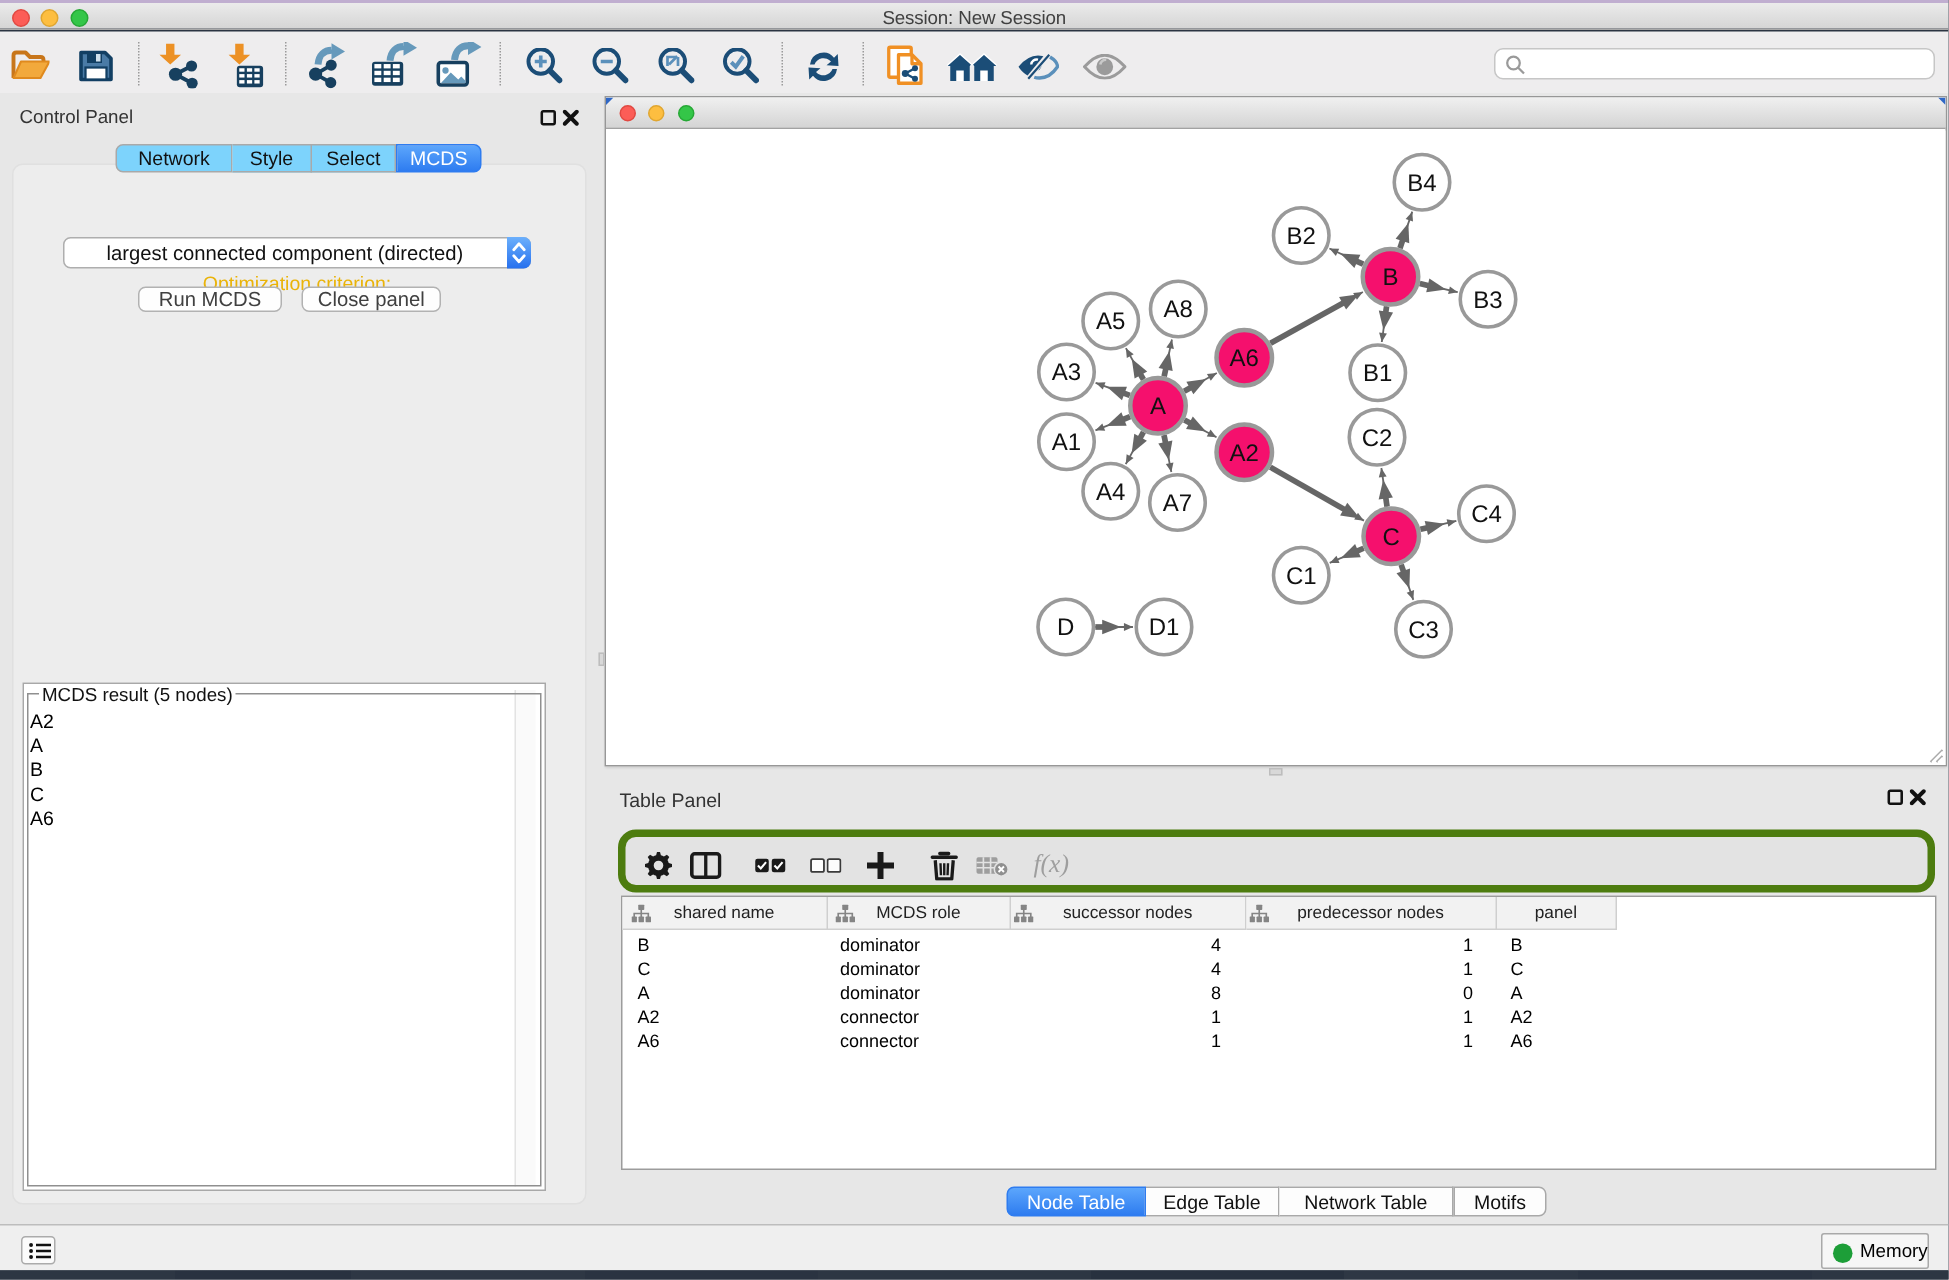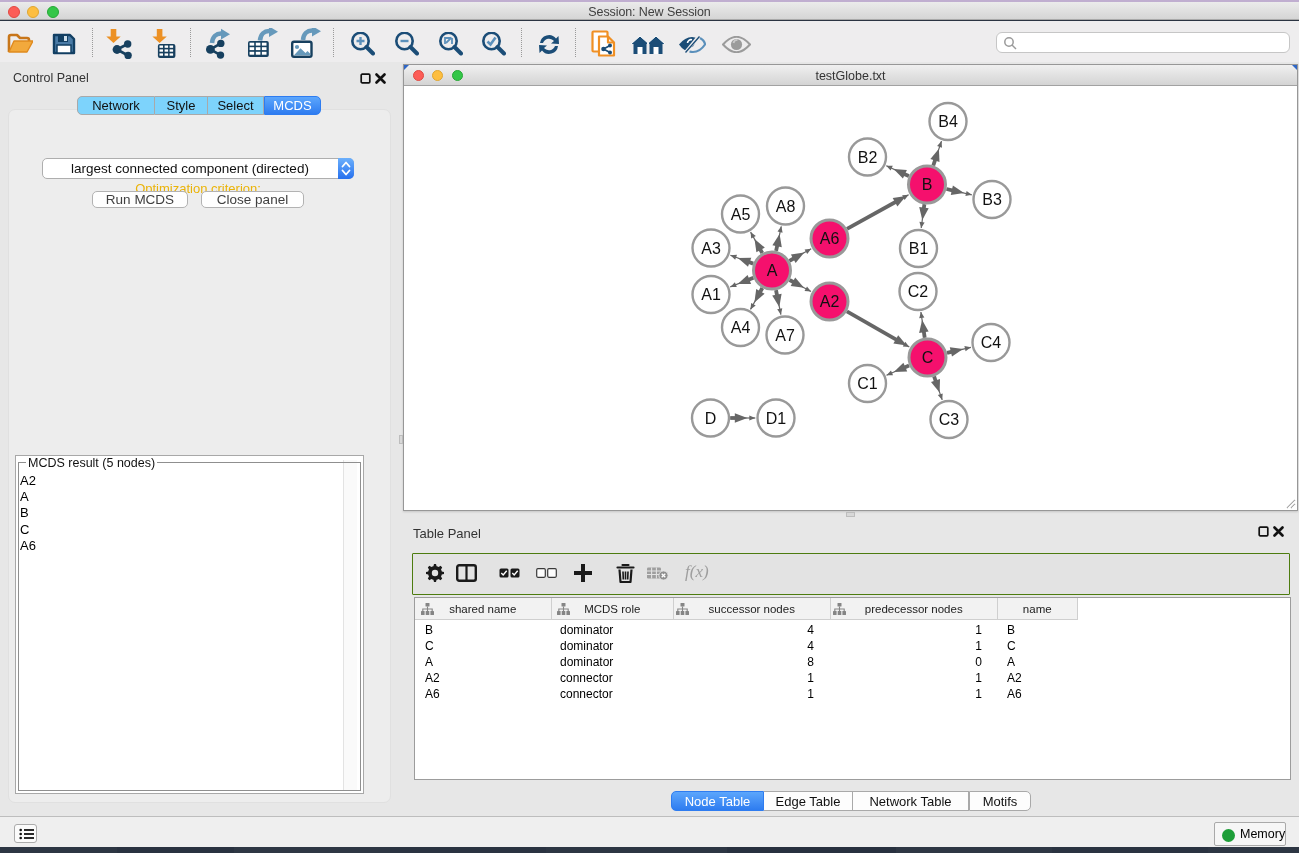--- a/index.html
+++ b/index.html
@@ -53,21 +53,21 @@
 #netwin { left:403px; top:64px; width:895px; height:447px; background:#fff;
   border:1px solid #979797; box-shadow:0 1px 2px rgba(0,0,0,0.15); }
 #nettitle { position:absolute; left:0; top:0; right:0; height:21px;
   background:linear-gradient(#f0f0f0,#d4d4d4); border-bottom:1px solid #a2a2a2; }
 #nettitle .tl { width:11px; height:11px; top:5px; }
 #netname { position:absolute; width:100%; text-align:center; top:4px; font-size:12.5px; color:#333; }
 #canvas { position:absolute; left:0; top:22px; right:0; bottom:0; background:#fff; }
 
 #tpTitle { left:413px; top:526px; font-size:13px; color:#333;text-align:right; }
 #tbar { left:412px; top:553px; width:878px; height:42px; background:#e3e3e3;
-  border:1px solid #4d7c0f; border-radius:1px; }
+  border:5px solid #4d7c0f; border-radius:12px; }
 #table { left:414px; top:597px; width:877px; height:183px; background:#fff;
   border:1px solid #9c9c9c; }
 .th { position:absolute; top:0; height:22px; background:#f2f2f2;
   border-right:1px solid #cfcfcf; border-bottom:1px solid #cfcfcf; }
 .thlab { position:absolute; width:100%; text-align:center; top:5px; font-size:11.5px; color:#222; }
 .cell { position:absolute; font-size:12px; color:#000; }
 
 .btab { position:absolute; top:791px; height:20px; font-size:13px; color:#111;
   background:#fdfdfd; border:1px solid #a9a9a9; text-align:center; line-height:19px; }
 .btab.tabsel { background:linear-gradient(#5ca6fc,#2e7cf0); color:#fff; border-color:#2e7cf0; }
@@ -239,34 +239,33 @@
   <div class="tab" style="left:208px;width:56px;border-left:0;">Select</div>
   <div class="tab tabsel" style="left:264px;width:57px;border-radius:0 5px 5px 0;">MCDS</div>
   <div class="abs" id="optlabel">Optimization criterion:</div>
   <div class="abs" id="combo"><span style="padding-left:28px;">largest connected component (directed)</span></div>
   <div class="abs" id="comboArrow">
       <svg class="abs" style="left:3px;top:3px" width="10" height="15" viewBox="0 0 10 15">
         <path d="M1.5 5.5 L5 1.5 L8.5 5.5 M1.5 9.5 L5 13.5 L8.5 9.5" fill="none" stroke="#fff" stroke-width="1.8" stroke-linejoin="round" stroke-linecap="round"></path>
       </svg>
     </div>
   <div class="btn" style="left:92px;width:96px;">Run MCDS</div>
-  <div class="btn" style="left:201px;width:103px;">Close panel</div>
+  <div class="btn" style="left:201px;width:93px;">Close panel</div>
   <div class="abs" id="listbox">
     <div id="vscroll"></div>
     <div id="fieldset">
         <div id="legend">MCDS result (5 nodes)</div>
       </div>
     <div id="items">A2<br>A<br>B<br>C<br>A6</div>
   </div>
   <div class="abs" id="netwin">
     <div id="nettitle">
       <div class="tl" style="left:9px;background:#fc5d57;border:0.5px solid #e14942;"></div>
       <div class="tl" style="left:28px;background:#fdbe40;border:0.5px solid #e0a630;"></div>
       <div class="tl" style="left:48px;background:#34c648;border:0.5px solid #26a835;"></div>
-      <div id="netname">testGlobe.txt</div>
     </div>
     <div id="canvas"><svg width="893" height="423" viewBox="0 0 893 423" font-family="Liberation Sans, sans-serif">
           <line x1="358.3" y1="166.0" x2="346.6" y2="145.1" stroke="#666666" stroke-width="1.2"></line>
           <polygon points="346.6,145.1 351.8,149.1 347.2,151.6" fill="#666666"></polygon>
           <line x1="358.3" y1="166.0" x2="355.8" y2="161.7" stroke="#666666" stroke-width="3.8"></line>
           <polygon points="350.5,152.1 360.8,160.6 352.4,165.3" fill="#666666"></polygon>
           <line x1="372.1" y1="163.9" x2="377.3" y2="139.3" stroke="#666666" stroke-width="1.2"></line>
           <polygon points="377.3,139.3 378.6,145.7 373.5,144.6" fill="#666666"></polygon>
           <line x1="372.1" y1="163.9" x2="373.4" y2="157.9" stroke="#666666" stroke-width="3.8"></line>
           <polygon points="375.6,147.1 377.8,160.3 368.4,158.3" fill="#666666"></polygon>
@@ -446,21 +445,21 @@
 <div class="th" style="left:136.5px;width:122.5px;">
         <div class="thlab">MCDS role</div>
       </div>
 <div class="th" style="left:259px;width:156.5px;">
         <div class="thlab">successor nodes</div>
       </div>
 <div class="th" style="left:415.5px;width:167.5px;">
         <div class="thlab">predecessor nodes</div>
       </div>
 <div class="th" style="left:583px;width:79.5px;">
-        <div class="thlab">name</div>
+        <div class="thlab">panel</div>
       </div>
 <svg class="abs" style="left:6px;top:5px" width="13" height="12" viewBox="0 0 13 12">
         <g fill="#858585">
           <rect x="4.5" y="0" width="4" height="3.6" rx="0.5"></rect>
           <path d="M6.5 3.6 L6.5 6 M1.8 8.5 L1.8 6 L11.2 6 L11.2 8.5 M6.5 6 L6.5 8.5" fill="none" stroke="#858585" stroke-width="1.1"></path>
           <rect x="0" y="8" width="3.6" height="4" rx="0.5"></rect>
           <rect x="4.7" y="8" width="3.6" height="4" rx="0.5"></rect>
           <rect x="9.4" y="8" width="3.6" height="4" rx="0.5"></rect>
         </g>
       </svg>

